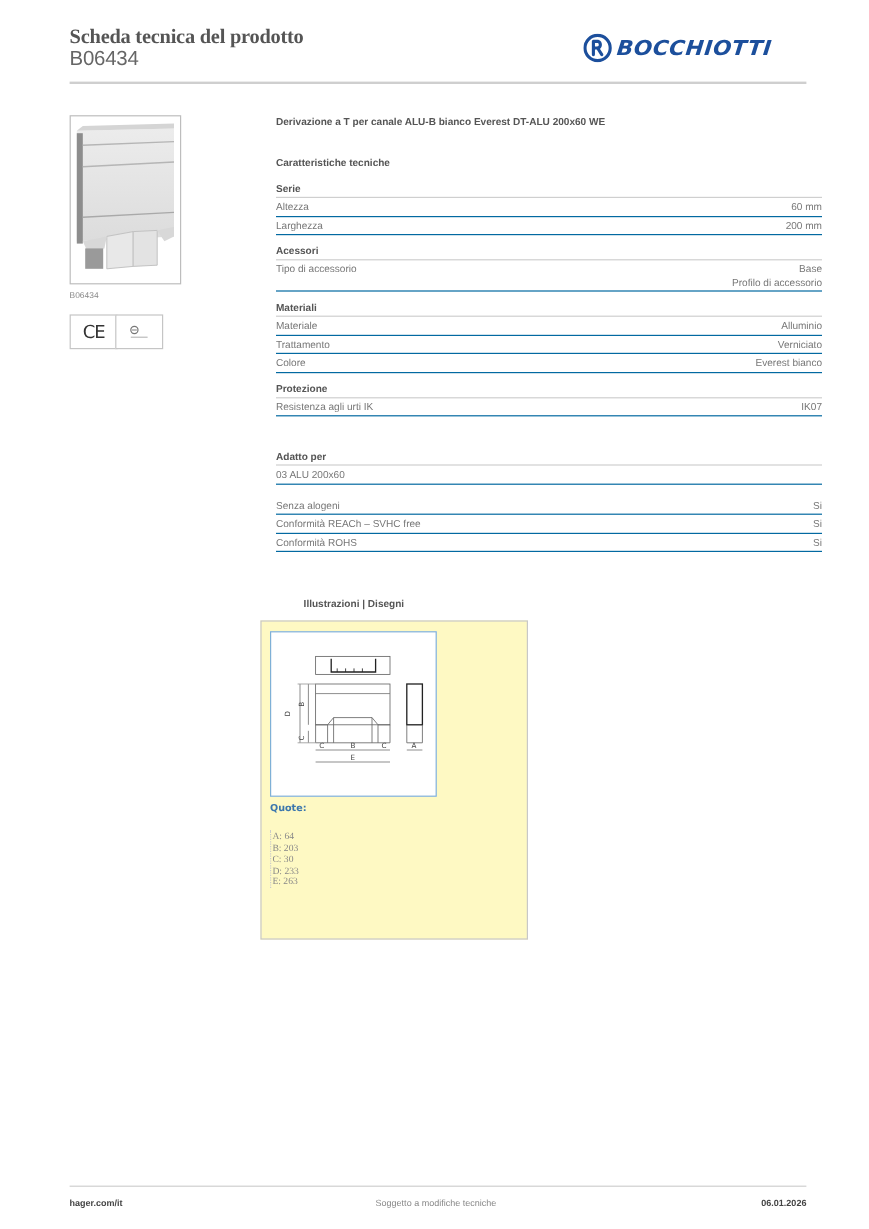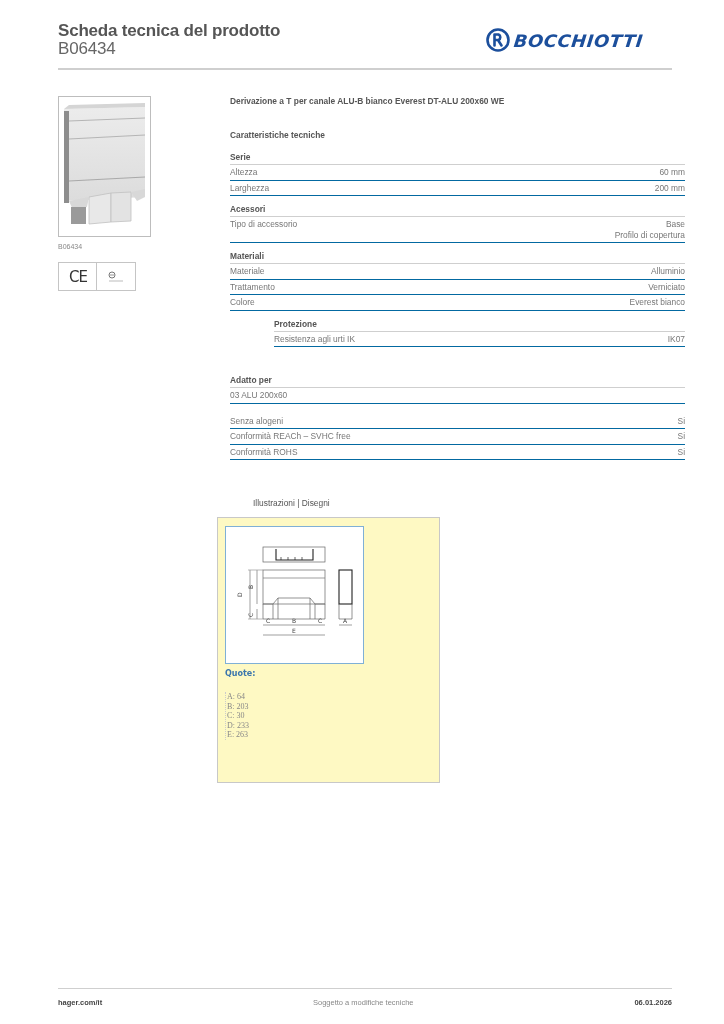--- a/index.html
+++ b/index.html
@@ -1,19 +1,19 @@
 <!DOCTYPE html>
 <html><head>
   <meta charset="utf-8">
   <style>
     * { box-sizing: border-box; margin: 0; padding: 0; }
     html, body { width: 724px; height: 1024px; background: #ffffff; overflow: hidden; }
     body { position: relative; font-family: "Liberation Sans", sans-serif; color: #555; }
 
-    .hdr-title { position: absolute; left: 58px; top: 21px; font-size: 17px; font-weight: bold; color: #555; letter-spacing: -0.2px; }
+    .hdr-title { position: absolute; left: 58px; top: 21px; font-size: 17px; font-weight: bold; color: #555; letter-spacing: -0.2px; font-family: Liberation Serif, serif; }
     .hdr-code { position: absolute; left: 58px; top: 39px; font-size: 17px; color: #666; letter-spacing: -0.2px; }
     .logo { position: absolute; left: 486px; top: 28px; display: flex; align-items: center; gap: 4px; }
     .logo-text { font-family: "DejaVu Sans", sans-serif; font-weight: bold; font-style: italic; color: #1c4f9c; font-size: 18px; letter-spacing: 0.5px; transform: skewX(-6deg) scaleY(0.95); }
     .hdr-line { position: absolute; left: 58px; top: 68px; width: 614px; height: 2px; background: #cfcfcf; }
 
     .prod-img { position: absolute; left: 58px; top: 96px; width: 93px; height: 141px; border: 1px solid #bdbdbd; background: #fff; }
     .prod-code { position: absolute; left: 58px; top: 243px; font-size: 7px; color: #888; }
     .cert { position: absolute; top: 262px; width: 40px; height: 29px; border: 1px solid #c5c5c5; background: #fff; display: flex; align-items: center; justify-content: center; }
     .cert-ce { left: 58px; font-size: 15px; color: #333; letter-spacing: -1px; font-family: "DejaVu Sans", sans-serif; }
     .cert-imq { left: 96px; }
@@ -21,21 +21,21 @@
     .main { position: absolute; left: 230px; top: 96px; width: 455px; }
     .prod-name { font-size: 8.4px; font-weight: bold; color: #555; height: 36px; }
     .subtitle { font-size: 8.4px; font-weight: bold; color: #555; height: 22px; margin-top: -2px; }
 
     .section { margin-bottom: 8px; }
     .sec-head { font-size: 8.4px; font-weight: bold; color: #555; padding-bottom: 2px; border-bottom: 1.5px solid #cfcfcf; }
     .row { display: flex; justify-content: space-between; font-size: 8.4px; color: #777; padding: 2px 0 2px 0; border-bottom: 1px solid #0369a1; line-height: 10.5px; }
     .row .val { text-align: right; }
     .row .val span { display: block; }
 
-    .illus-title { position: absolute; left: 217px; top: 498px; font-size: 8.4px; font-weight: normal; color: #555; padding-left: 36px; }
+    .illus-title { position: absolute; left: 217px; top: 498px; font-size: 8.4px; font-weight: bold; color: #555; padding-left: 36px; }
     .illus-box { position: absolute; left: 217px; top: 517px; width: 223px; height: 266px; border: 1px solid #c8c8c8; background: #fef9c3; }
     .draw-frame { position: absolute; left: 7px; top: 8px; width: 139px; height: 138px; border: 1px solid #7fb0d6; background: #fff; }
     .quote-title { position: absolute; left: 7px; top: 151px; font-family: "DejaVu Sans", sans-serif; font-size: 8px; font-weight: bold; color: #3b76ad; }
     .quote-list { position: absolute; left: 7px; top: 174px; font-family: Liberation Serif, serif; font-size: 8px; color: #888; line-height: 9.6px; border-left: 1px dotted #ccc; padding-left: 1px; }
 
     .ftr-line { position: absolute; left: 58px; top: 988px; width: 614px; height: 1px; background: #cfcfcf; }
     .ftr-left { position: absolute; left: 58px; top: 998px; font-size: 7.5px; font-weight: bold; color: #444; }
     .ftr-mid { position: absolute; left: 313px; top: 998px; font-size: 7.5px; color: #888; }
     .ftr-right { position: absolute; right: 52px; top: 998px; font-size: 7.5px; font-weight: bold; color: #444; }
   </style>
@@ -103,21 +103,21 @@
         </span>
     </div>
   </div>
 
   <div class="section">
     <div class="sec-head">Acessori</div>
     <div class="row">
       <span>Tipo di accessorio</span>
       <span class="val">
         <span>Base</span>
-        <span>Profilo di copertura</span>
+        <span>Profilo di accessorio</span>
       </span>
     </div>
   </div>
 
   <div class="section">
     <div class="sec-head">Materiali</div>
     <div class="row">
       <span>Materiale</span>
       <span class="val">
           <span>Alluminio</span>
@@ -130,21 +130,21 @@
         </span>
     </div>
     <div class="row">
       <span>Colore</span>
       <span class="val">
           <span>Everest bianco</span>
         </span>
     </div>
   </div>
 
-  <div class="section" style="margin-bottom: 28px; margin-left: 44px;">
+  <div class="section" style="margin-bottom: 28px;">
     <div class="sec-head">Protezione</div>
     <div class="row">
       <span>Resistenza agli urti IK</span>
       <span class="val">
           <span>IK07</span>
         </span>
     </div>
   </div>
 
   <div class="section" style="margin-bottom: 10px;">

